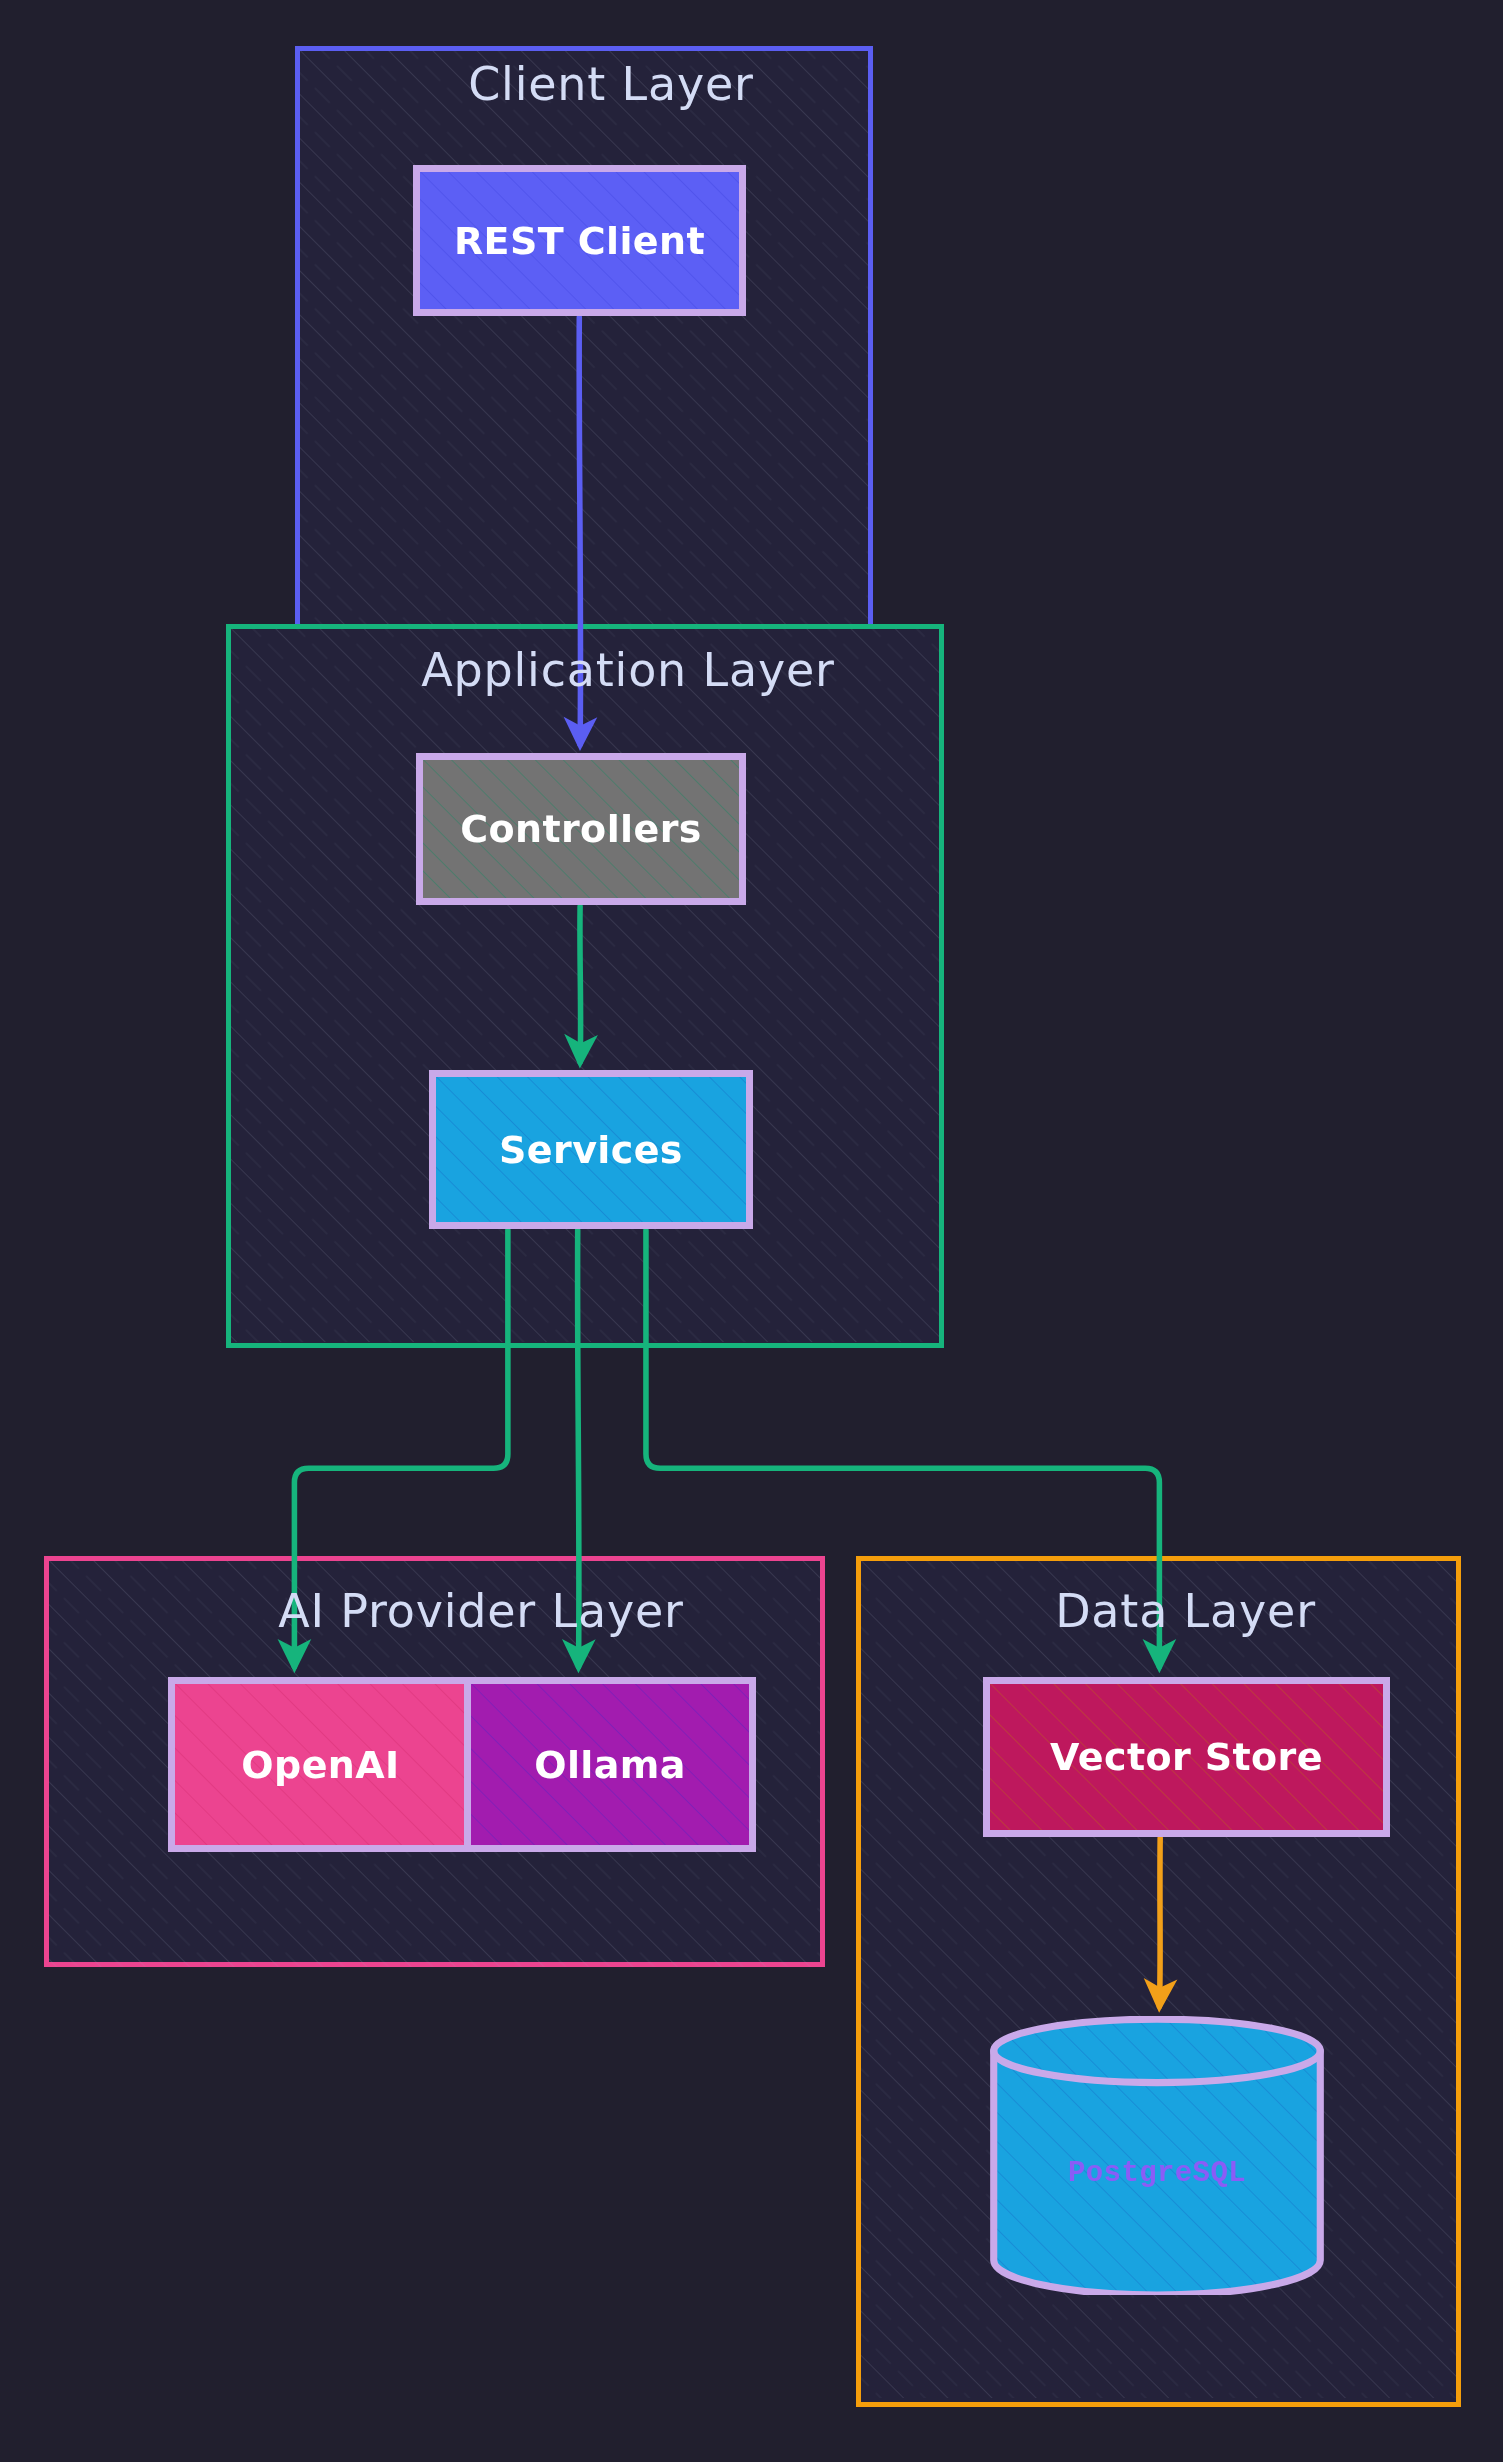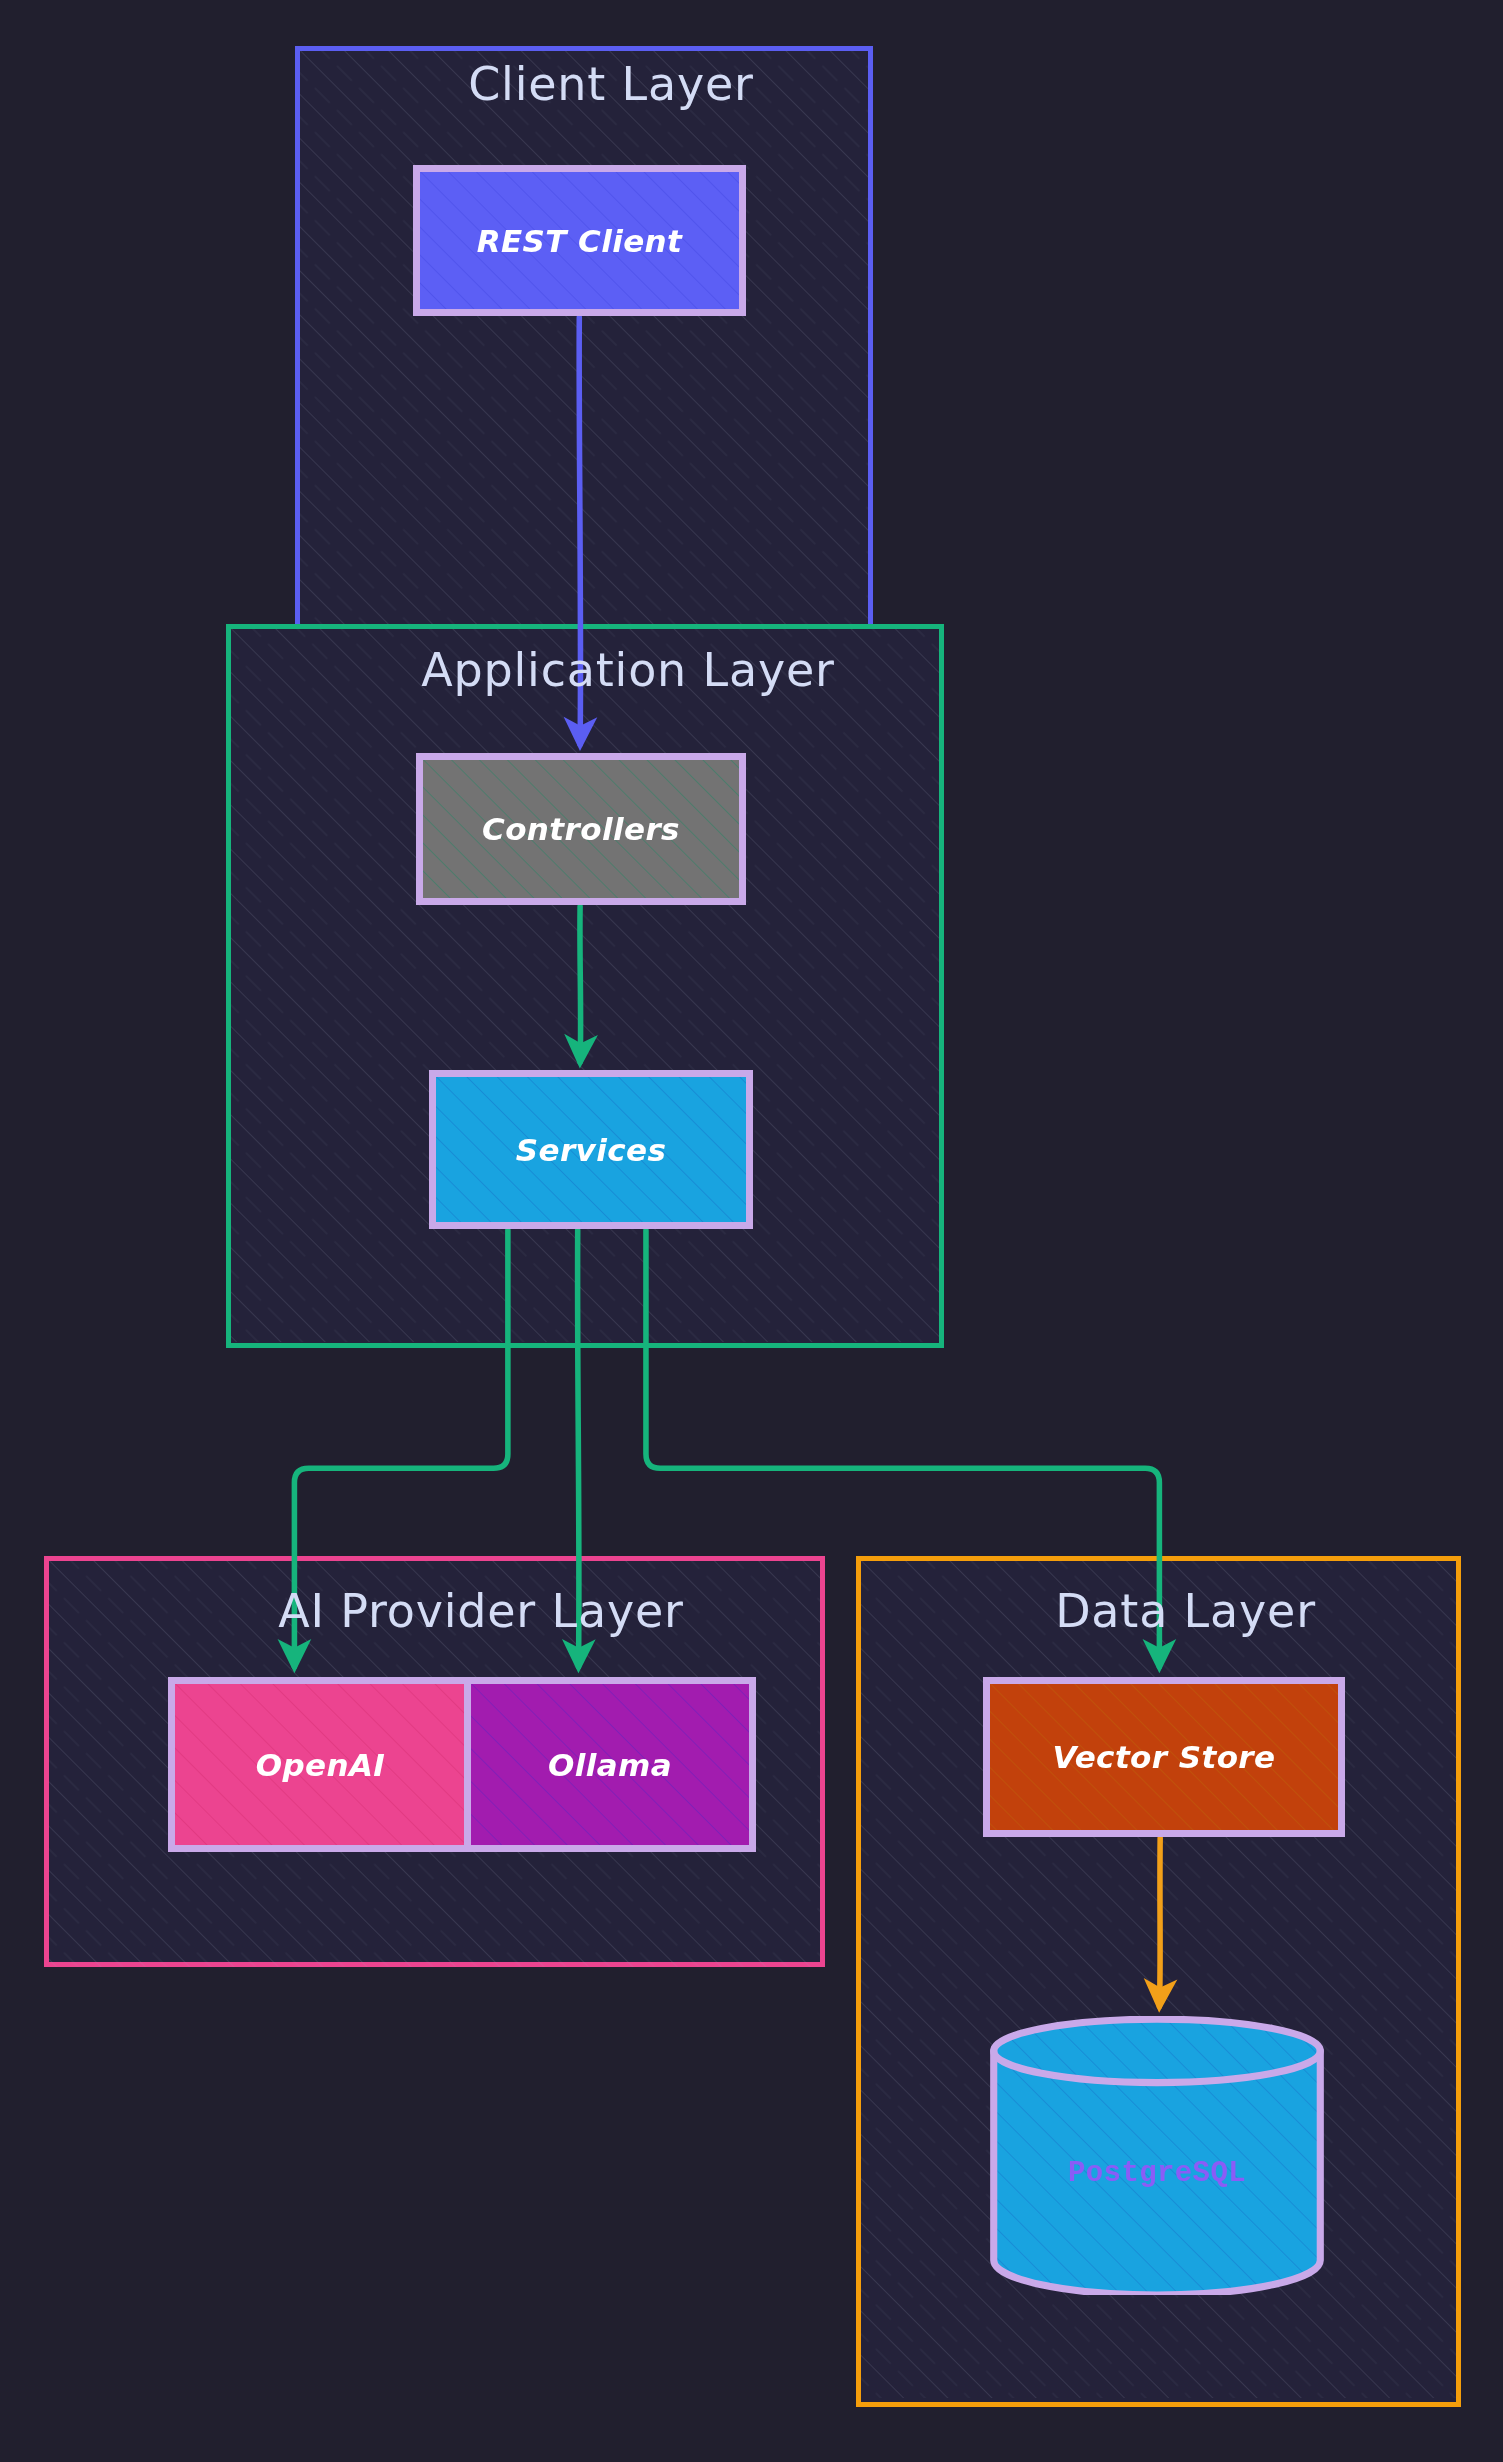--- a/index.html
+++ b/index.html
@@ -58,25 +58,24 @@
     align-items: center;
     justify-content: center;
     z-index: 5;
     overflow: hidden;
   }
   .node-label {
     position: relative;
     z-index: 3;
     color: #ffffff;
     font-family: "DejaVu Sans", sans-serif;
-    font-size: 31px;
+    font-size: 38px;
     font-weight: 700;
     letter-spacing: 0.4px;
     white-space: nowrap;
-    font-style: italic;
   }
 
   
   .cyl {
     position: absolute;
     z-index: 5;
   }
   .cyl-label {
     position: absolute;
     left: 0;
@@ -244,21 +243,21 @@
       <rect width="312" height="220" fill="url(#np5)"></rect>
       <defs>
           <pattern id="np5" width="26" height="26" patternTransform="rotate(-45)" patternUnits="userSpaceOnUse">
         <line x1="0" y1="0" x2="0" y2="26" stroke="#5a21c0" stroke-width="2" stroke-opacity="0.5"></line>
       </pattern>
         </defs>
     </svg>
     <span class="node-label">Ollama</span>
   </div>
 
-  <div class="node" style="left:983px; top:1677px; width:362px; height:160px; background:#c2410c;">
+  <div class="node" style="left:983px; top:1677px; width:407px; height:160px; background:#be185d;">
     <svg class="hatch" viewBox="0 0 456 202" preserveAspectRatio="none" xmlns="http://www.w3.org/2000/svg">
       <rect width="456" height="202" fill="url(#np6)"></rect>
       <defs>
           <pattern id="np6" width="26" height="26" patternTransform="rotate(-45)" patternUnits="userSpaceOnUse">
         <line x1="0" y1="0" x2="0" y2="26" stroke="#b8760a" stroke-width="2" stroke-opacity="0.4"></line>
       </pattern>
         </defs>
     </svg>
     <span class="node-label">Vector Store</span>
   </div>

